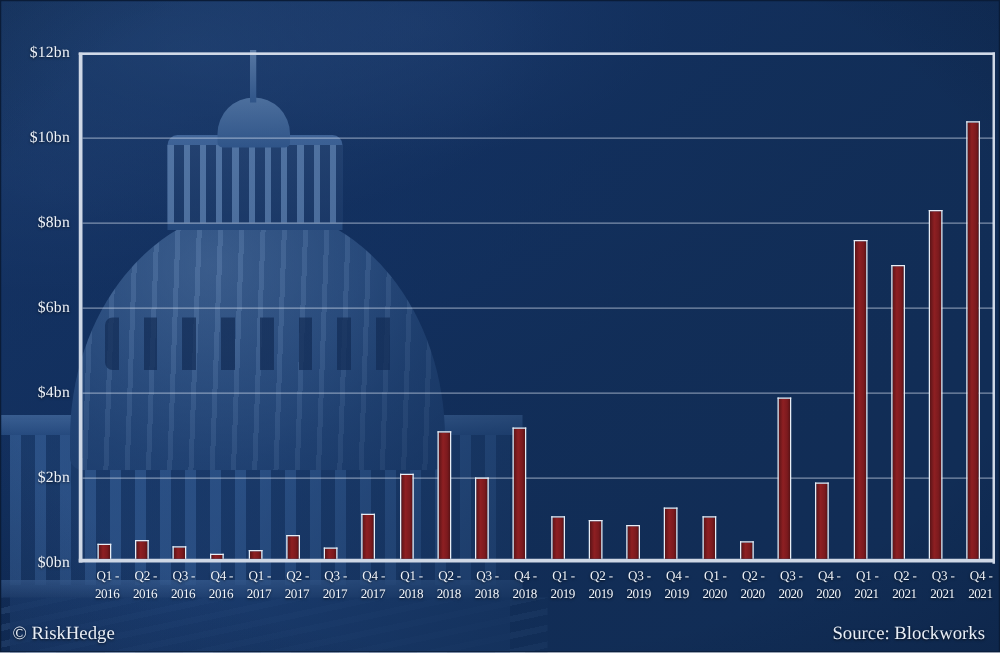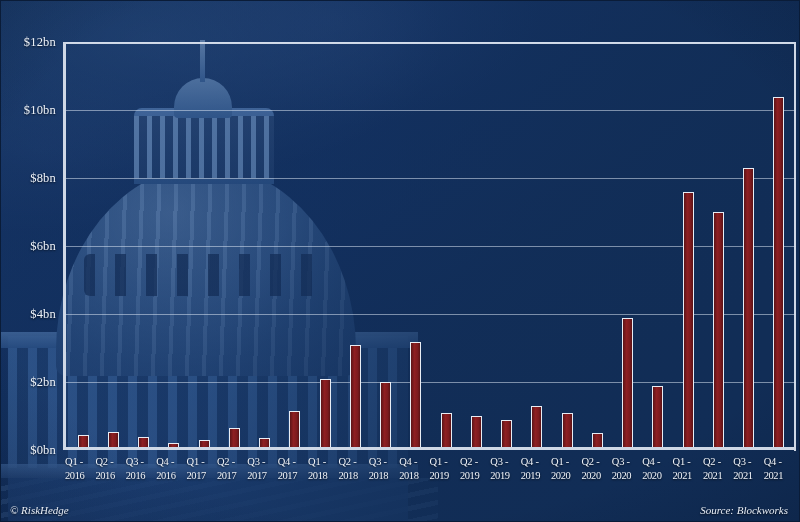--- a/index.html
+++ b/index.html
@@ -212,21 +212,21 @@
     position: absolute;
     left: 63px;
     top: 455px;
     width: 733px;
     height: 42px;
     display: flex;
     padding: 0 2px;
   }
   .xlabel {
     flex: 1 1 0;
-    text-align: left;
+    text-align: right;
     color: #f0f4fa;
     font-family: "Liberation Serif", serif;
     font-size: 10.5px;
     line-height: 14px;
     text-shadow: 0 1px 2px rgba(0,0,0,.7);
     white-space: nowrap;
   }
   .xlabel .q { display: block; letter-spacing: -.2px; }
   .xlabel .y { display: block; letter-spacing: -.4px; }
 
@@ -252,22 +252,21 @@
     letter-spacing: -.3px;
     white-space: nowrap;
   }
 
   
   #footer-left, #footer-right {
     position: absolute;
     bottom: 6px;
     color: #e8eef7;
     font-family: "Liberation Serif", serif;
-    font-style: italic;
-    font-size: 11px;
+    font-size: 15px;
     text-shadow: 0 1px 2px rgba(0,0,0,.75);
     white-space: nowrap;
   }
   #footer-left  { left: 10px; }
   #footer-right { right: 12px; }
 
   #outer-border {
     position: absolute;
     inset: 0;
     border: 1px solid #0a1c38;

